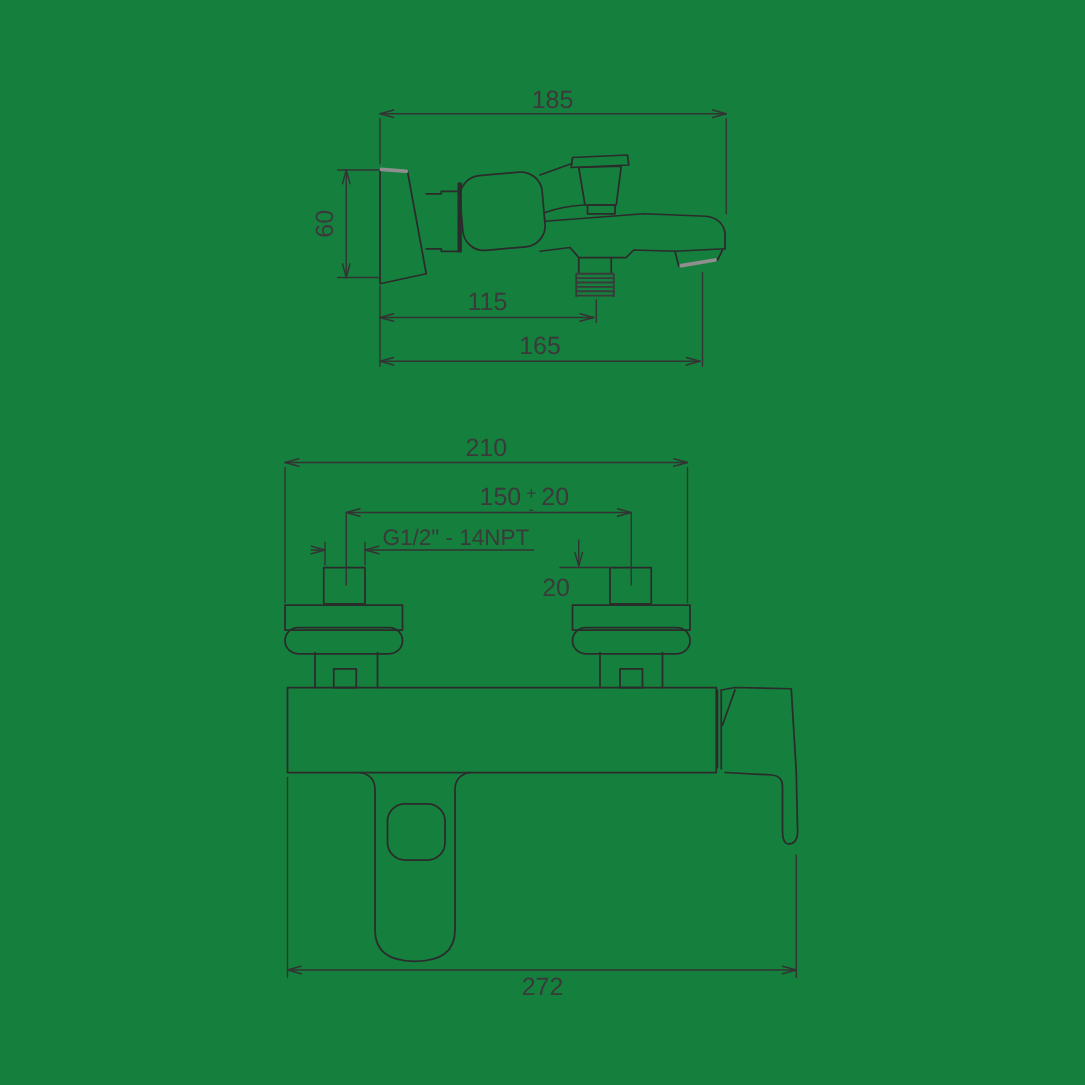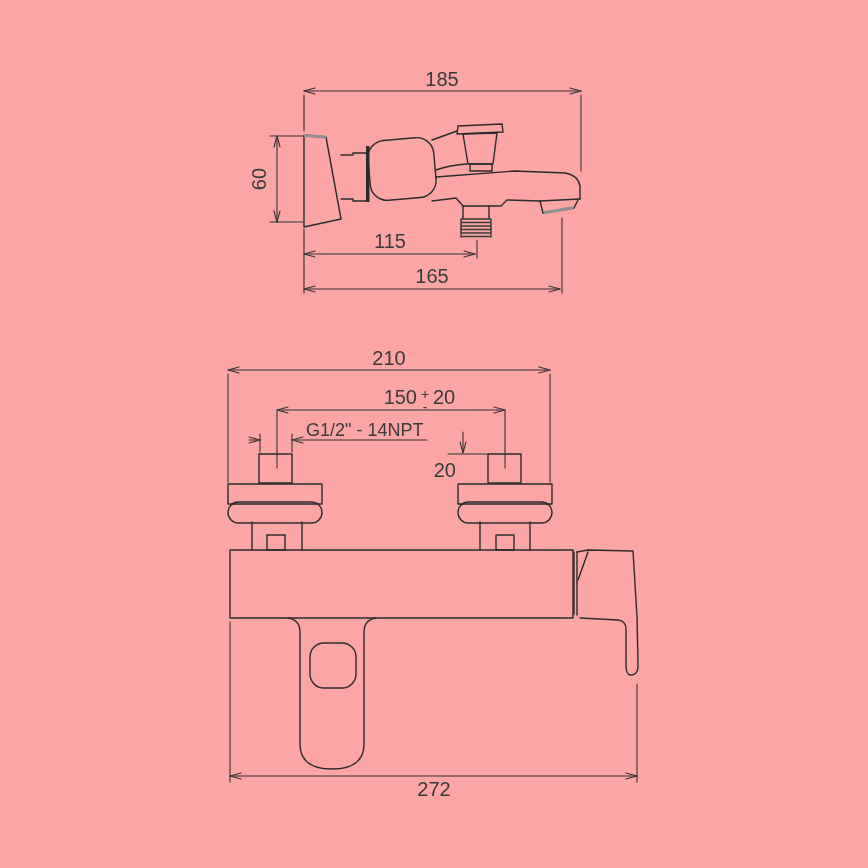--- a/index.html
+++ b/index.html
@@ -6,21 +6,21 @@
     margin: 0;
     padding: 0;
     background: #ffffff;
     width: 868px;
     height: 868px;
     font-family: "Liberation Sans", sans-serif;
   }
   .page {
     width: 868px;
     height: 868px;
-    background: #fca5a5;
+    background: #15803d;
     position: relative;
   }
   svg { display: block; }
   .outline {
     fill: none;
     stroke: #2b2b2b;
     stroke-width: 1.4;
     stroke-linejoin: round;
     stroke-linecap: round;
   }

